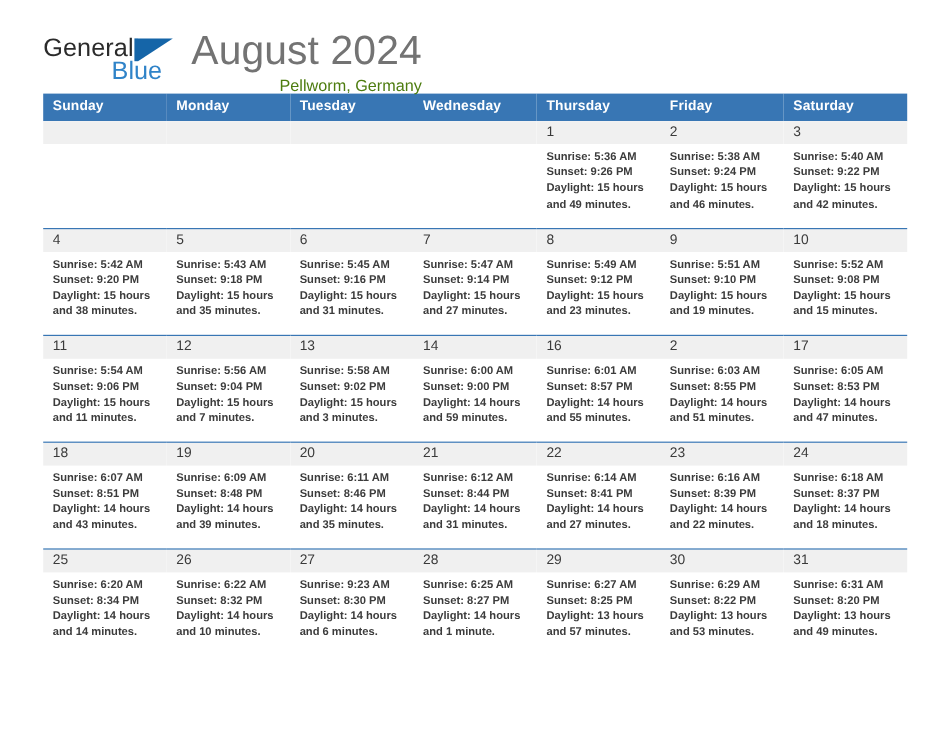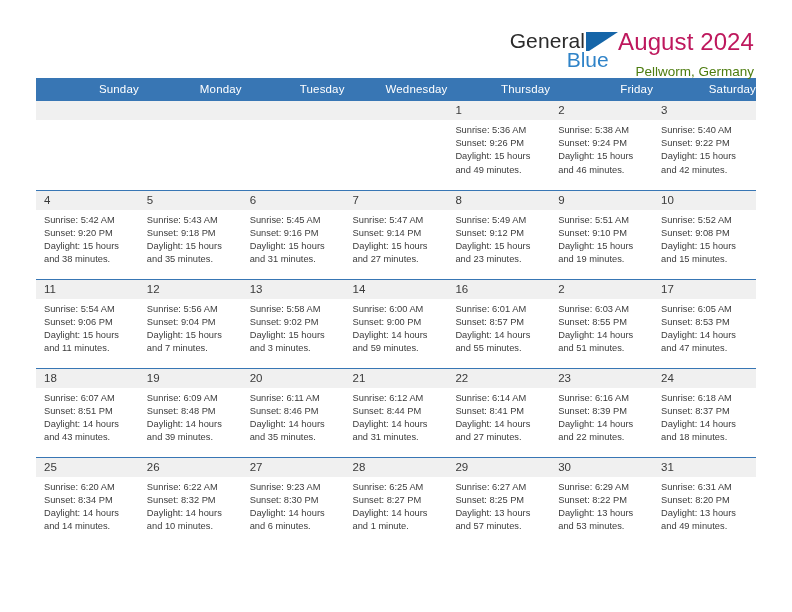--- a/index.html
+++ b/index.html
@@ -9,21 +9,21 @@
     background: #ffffff;
     font-family: "Liberation Sans", sans-serif;
     overflow: hidden;
   }
   .page { position: relative; width: 792px; height: 612px; padding: 0; }
 
   
   .top {
     display: flex;
     align-items: flex-start;
-    justify-content: flex-end;
+    justify-content: flex-start;
     padding: 26px 38px 0 36px;
     height: 78px;
   }
   .logo-wrap { display: block; position: relative; padding-top: 4px; }
   .logo-line1 {
     display: flex; align-items: flex-end;
     font-size: 21px;
     color: #2b2b2b;
     letter-spacing: .1px;
     line-height: 21px;
@@ -47,46 +47,47 @@
   .logo-line2 {
     font-size: 21px;
     color: #2f83c8;
     line-height: 22px;
     margin-left: 57px;
     margin-top: -2px;
   }
 
   .title-wrap { text-align: right; padding-top: 1px; }
   .cal-title {
-    font-size: 24px;
+    font-size: 34px;
     font-weight: 400;
-    color: #be185d;
+    color: #737373;
     line-height: 30px;
     letter-spacing: .1px;
+    margin-left: 15px;
   }
   .cal-sub {
     font-size: 13.5px;
     color: #4d7c0f;
     margin-top: 7px;
     line-height: 15px;
   }
 
   
   .cal {
     margin: 0 36px 0 36px;
     width: 720px;
     border-collapse: collapse;
     table-layout: fixed;
   }
   .cal th {
     background: #3876b4;
     color: #ffffff;
     font-size: 11.5px;
-    font-weight: 400;
-    text-align: right;
+    font-weight: 700;
+    text-align: left;
     padding: 5px 0 6px 8px;
     height: 21px;
     letter-spacing: .15px;
   }
   .cal td {
     vertical-align: top;
     padding: 0;
     border-top: 1.3px solid #3876b4;
     height: 89px;
     background: #ffffff;
@@ -101,20 +102,21 @@
     padding: 4px 0 4px 8px;
     height: 19px;
     line-height: 11px;
   }
   .daynum.empty { color: transparent; }
   .info {
     padding: 4px 6px 0 8px;
     font-size: 9.3px;
     line-height: 13.2px;
     color: #3c3c3c;
+    font-weight: bold;
   }
   .info div { white-space: nowrap; }
   .cell-empty .info { visibility: hidden; }
 </style>
 </head>
 <body>
 
 <div class="page">
 
   <div class="top">

